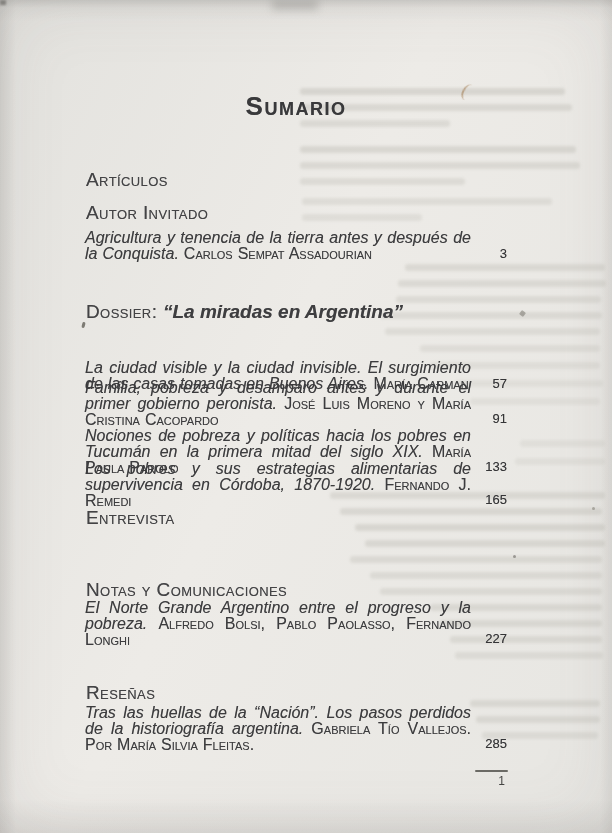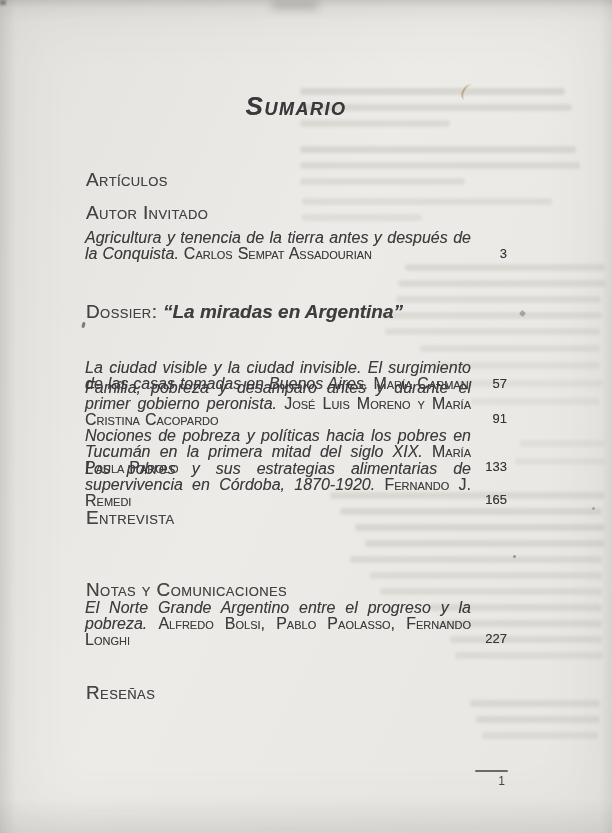--- a/index.html
+++ b/index.html
@@ -25,21 +25,20 @@
     background:#b9b7af;filter:blur(1.6px);
   }
   
   .doc-title{
     position:absolute;left:85px;top:92px;width:422px;margin:0;
     text-align:center;
     font-variant:small-caps;font-weight:bold;
     font-size:26px;line-height:28px;letter-spacing:1.5px;
     color:#39393b;
     text-shadow:0 0 .5px rgba(57,57,59,.55);
-    font-style:italic;
   }
   .heading{
     position:absolute;left:86px;width:422px;
     font-variant:small-caps;
     font-size:19px;line-height:16px;letter-spacing:.4px;
     color:#434345;
     text-shadow:0 0 .4px rgba(60,60,62,.5);
   }
   .dossier-sub{
     font-variant:normal;font-style:italic;font-weight:700;letter-spacing:0;
@@ -162,20 +161,24 @@
   <div class="heading" style="top:582px">Notas y Comunicaciones</div>
 
   <div class="entry" style="top:600px">
     <p class="etext"><span class="it">El Norte Grande Argentino entre el progreso y la pobreza.</span> <span class="sc">Alfredo Bolsi, Pablo Paolasso, Fernando Longhi</span></p>
     <span class="pg">227</span>
   </div>
 
 
   <div class="heading" style="top:685px">Reseñas</div>
 
+  <div class="entry" style="top:705px">
+    <p class="etext"><span class="it">Tras las huellas de la “Nación”. Los pasos perdidos de la historiografía argentina.</span> <span class="sc">Gabriela Tío Vallejos. Por María Silvia Fleitas.</span></p>
+    <span class="pg">285</span>
+  </div>
 
   <div class="footer-rule"></div>
   <div class="footer-num">1</div>
 
   <div class="speck speck-corner"></div>
   <div class="speck smudge-top"></div>
   <div class="speck scratch"></div>
   <div class="speck speck-comma"></div>
   <div class="speck speck-x"></div>
   <div class="speck speck-dot1"></div>

